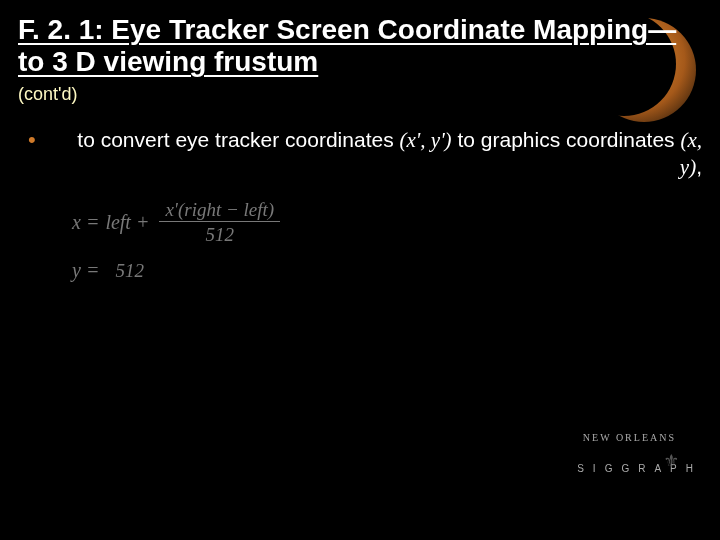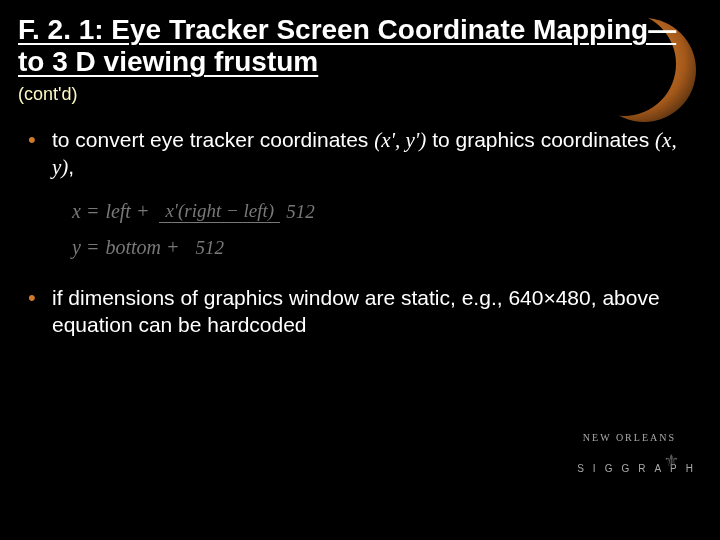--- a/index.html
+++ b/index.html
@@ -43,40 +43,41 @@
     list-style: none;
     padding-left: 6px;
   }
   .bullets > li {
     position: relative;
     padding-left: 28px;
     font-size: 21px;
     line-height: 1.28;
     color: #fff;
     margin-bottom: 10px;
+    text-align: right;
   }
   .bullets > li::before {
     content: "•";
     position: absolute;
     left: 4px; top: 0;
     color: #cf7a2a;
     font-size: 22px;
     line-height: 1.2;
   }
   .mathvar { font-style: italic; font-family: "Times New Roman", serif; }
   .mono { font-family: "Courier New", monospace; }
   .equations {
     margin: 18px 0 26px 54px;
     color: #8e8e8e;
     opacity: 0.85;
   }
   .eqrow { display: flex; align-items: center; margin-bottom: 12px; font-size: 20px; }
   .eq-lhs { font-style: italic; font-family: "Times New Roman", serif; margin-right: 6px; }
   .eq-base { font-family: Liberation Serif, serif; font-style: italic; margin-right: 6px; }
-  .frac { display: inline-flex; flex-direction: row; align-items: center; margin-left: 4px; }
+  .frac { display: inline-flex; flex-direction: column; align-items: center; margin-left: 4px; }
   .frac .num, .frac .den { font-family: "Times New Roman", serif; font-style: italic; padding: 0 6px; font-size: 19px; }
   .frac .num { border-bottom: 1px solid #8e8e8e; }
   .frac .den { padding-top: 2px; }
   .footer-logo {
     position: absolute;
     right: 18px; bottom: 14px;
     text-align: right;
     color: #a9a9a9;
     pointer-events: none;
   }
@@ -141,29 +142,27 @@
     <div class="eqrow">
       <span class="eq-lhs">x =</span>
       <span class="eq-base">left +</span>
       <span class="frac">
         <span class="num">x'(right − left)</span>
         <span class="den">512</span>
       </span>
     </div>
     <div class="eqrow">
       <span class="eq-lhs">y =</span>
-      <span class="eq-base">bottom +</span>
       <span class="frac">
         <span class="den">512</span>
       </span>
     </div>
   </div>
 
   <ul class="bullets">
-    <li>if dimensions of graphics window are static, e.g., 640×480, above equation can be hardcoded</li>
   </ul>
 
   <div class="footer-logo">
     <div class="footer-year">
       <span class="footer-neworleans">NEW ORLEANS</span>
       <span class="footer-fleur">⚜</span>
     </div>
     <div class="footer-sig">SIGGRAPH</div>
   </div>
 

